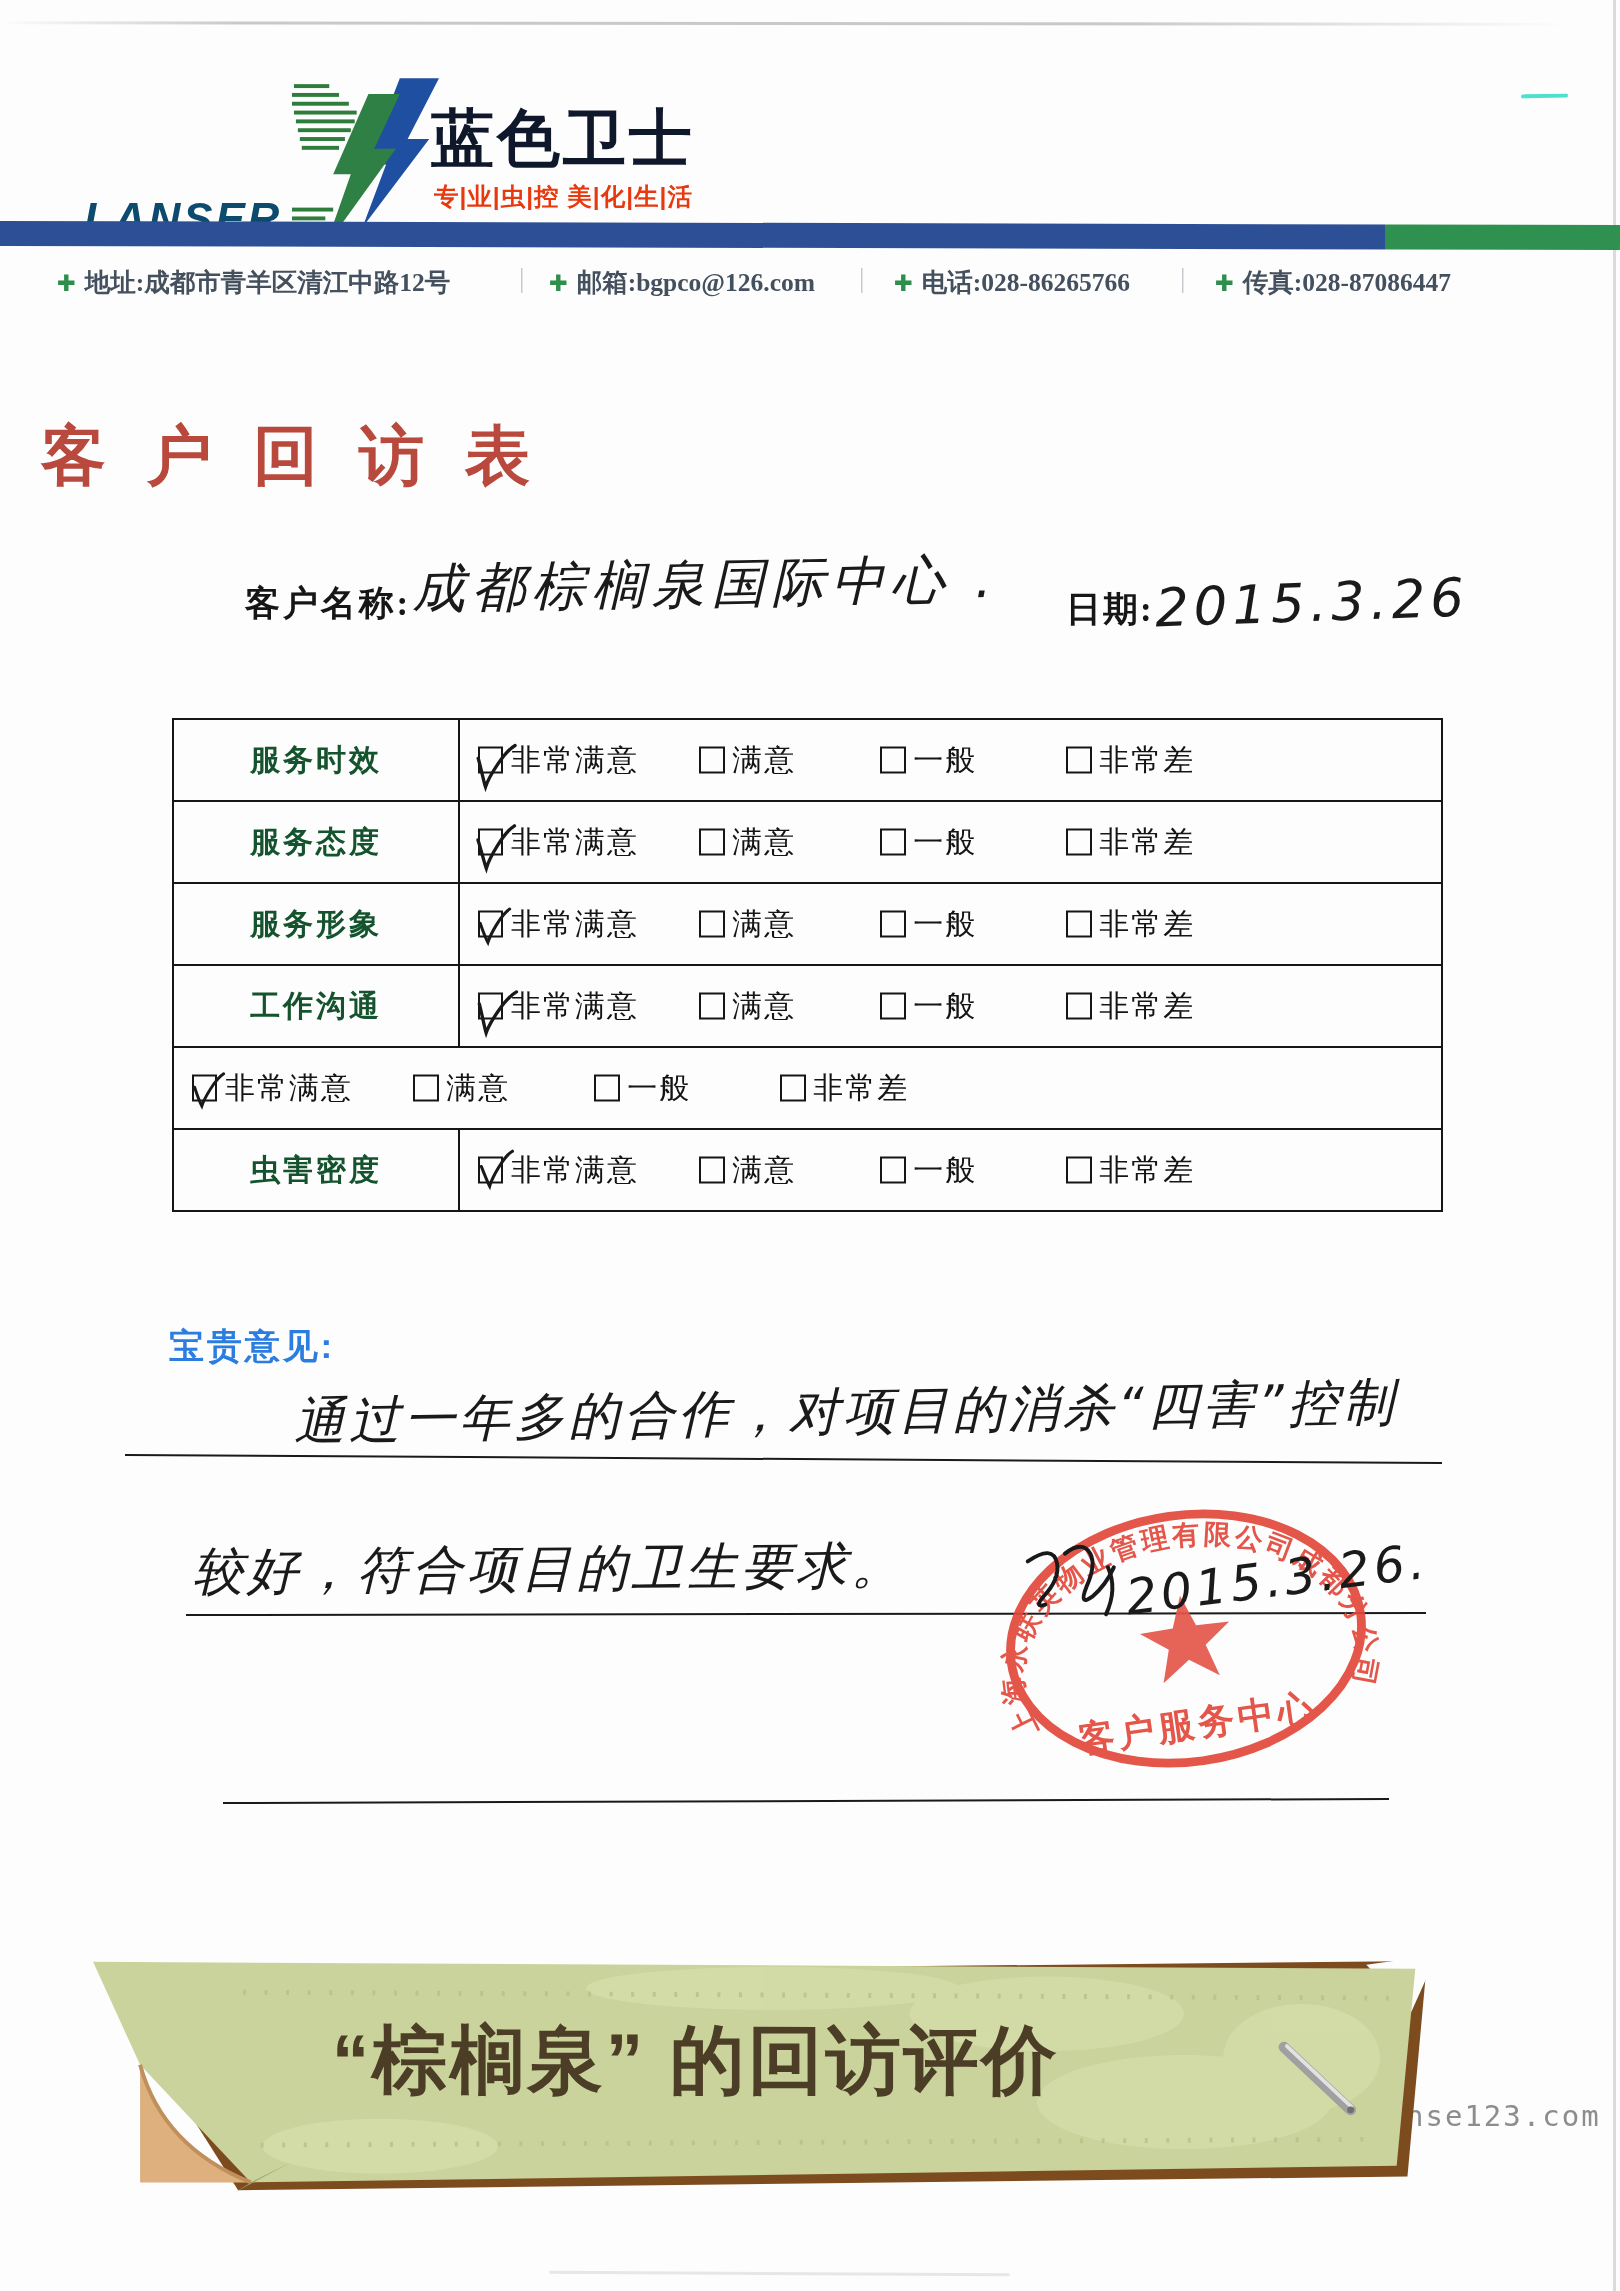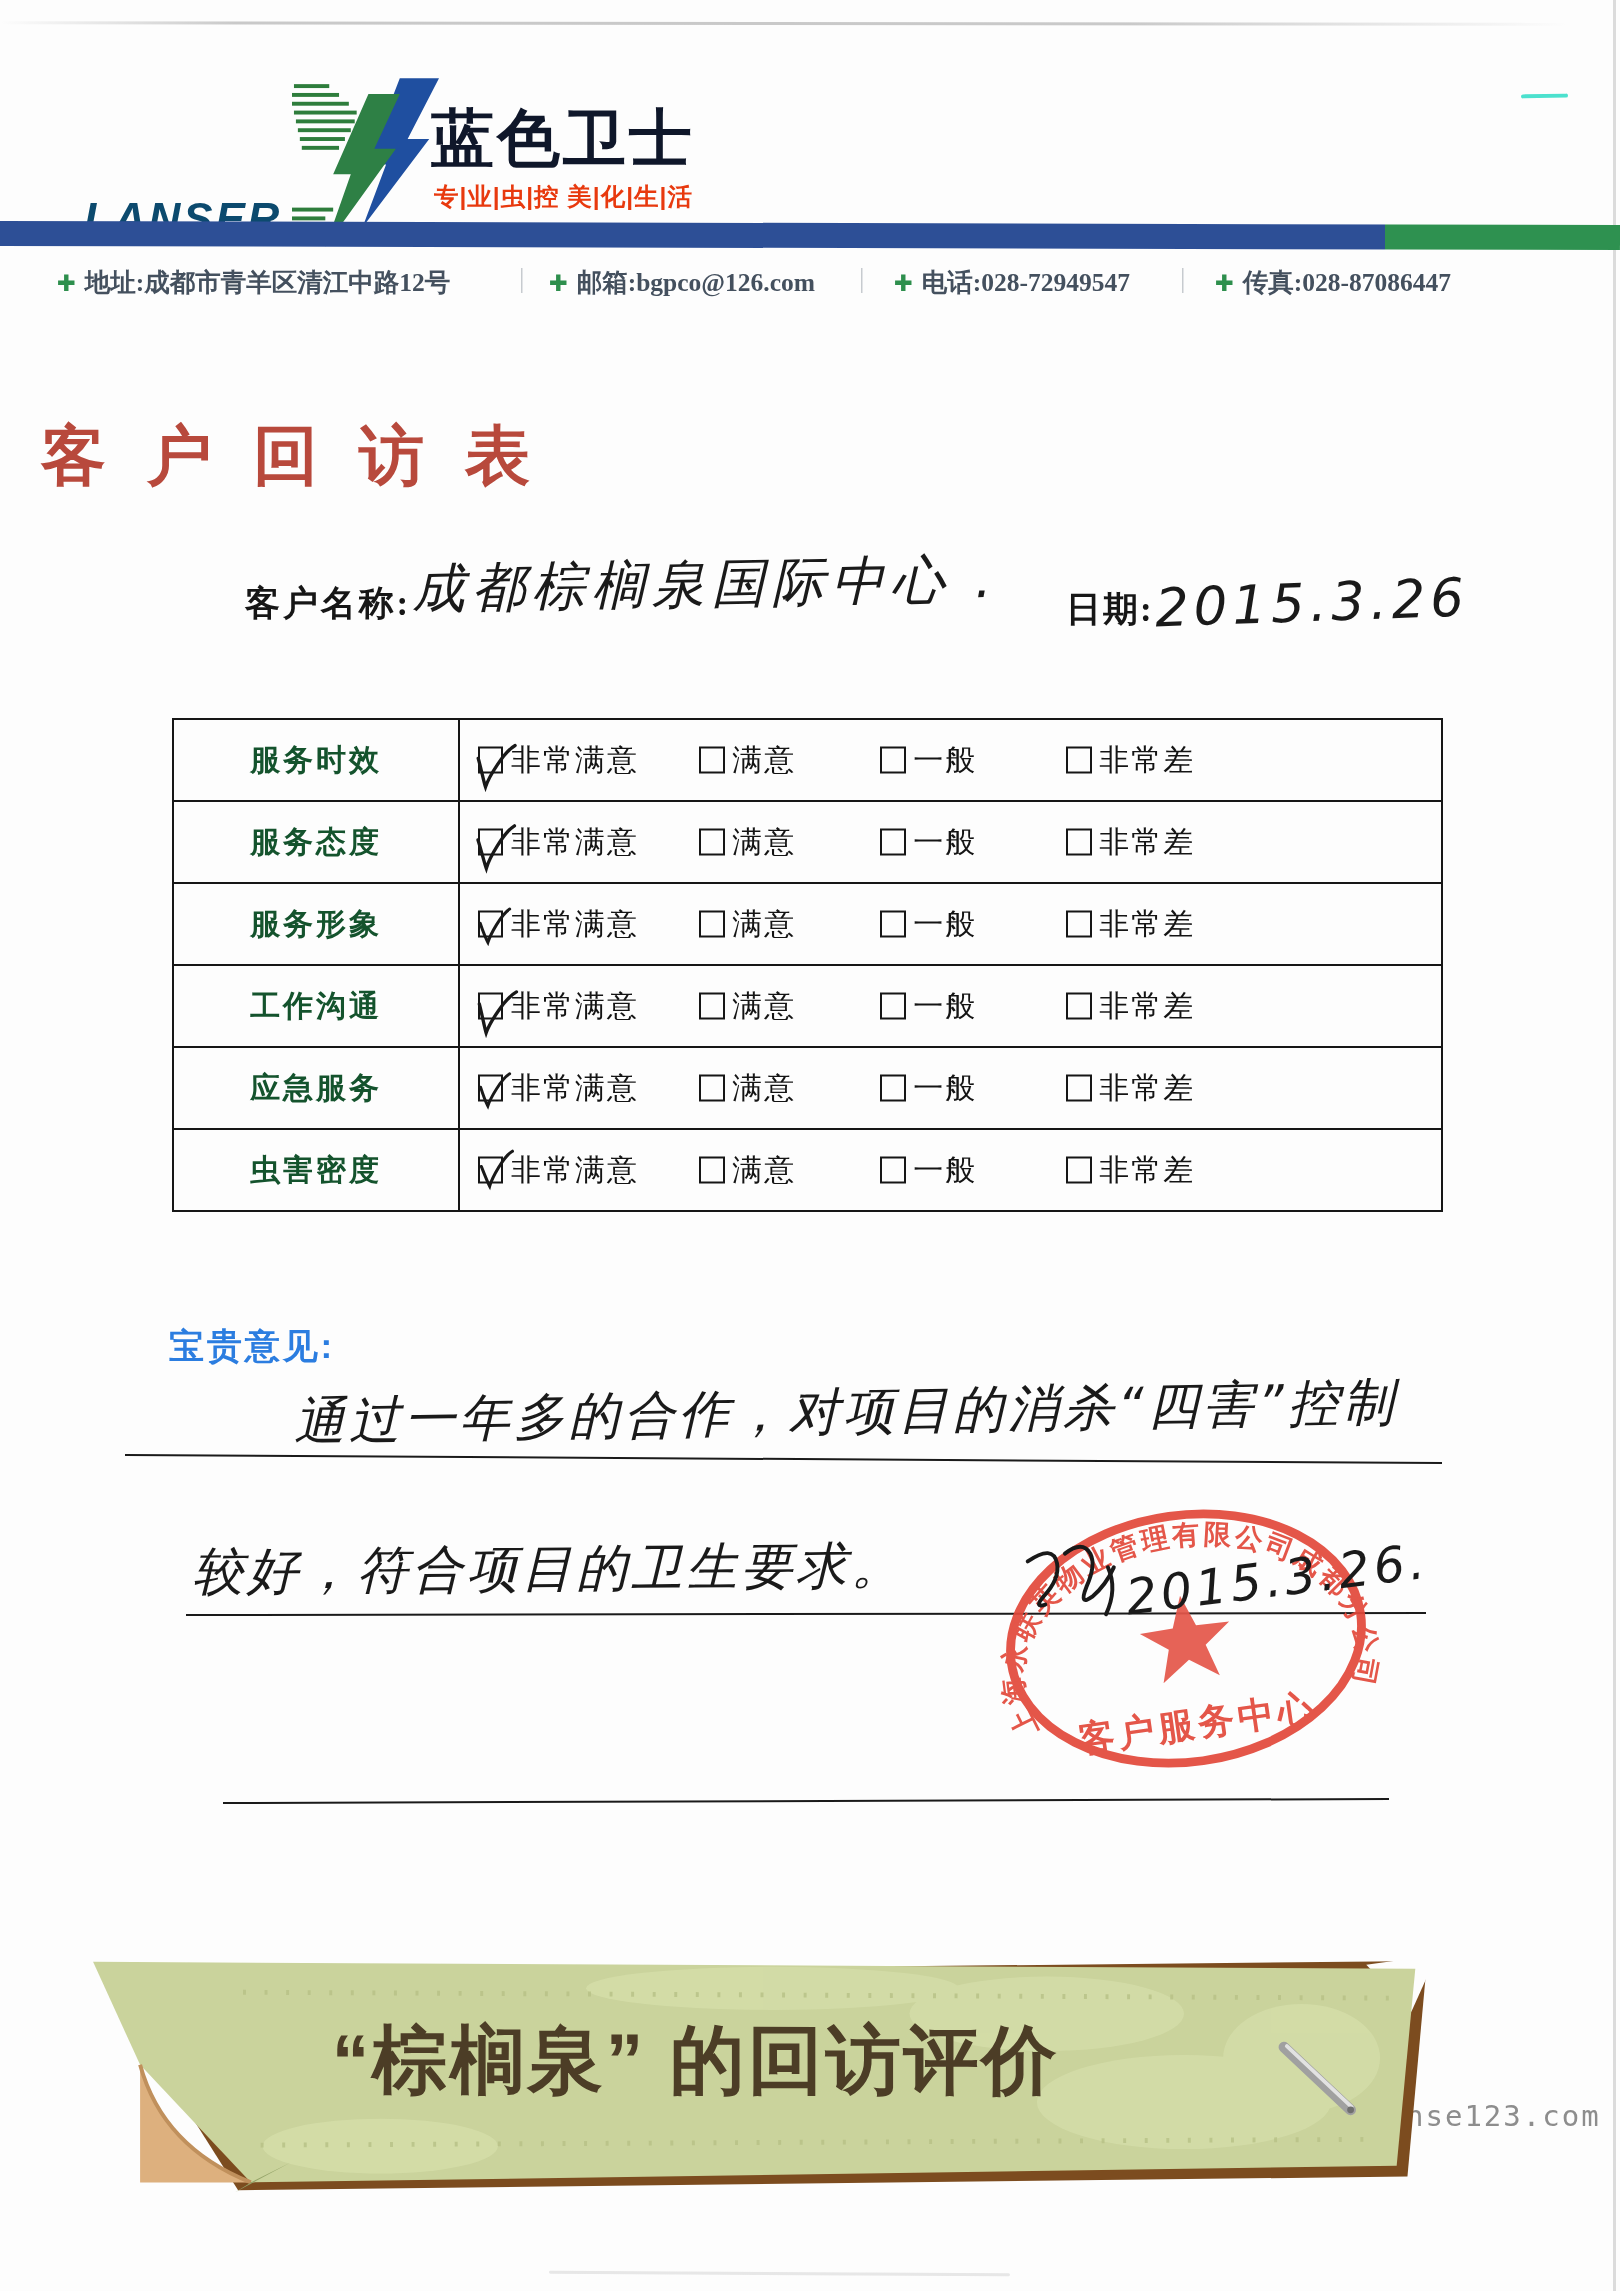--- a/index.html
+++ b/index.html
@@ -121,21 +121,21 @@
 
   <div class="company-cn">蓝色卫士</div>
   <div class="slogan">专|业|虫|控  美|化|生|活</div>
   <div class="bar"></div>
 
   <div class="contacts">
     <span class="contact" style="left:57px"><span class="plus">✚</span><span>地址:成都市青羊区清江中路12号</span></span>
     <span class="c-sep" style="left:519px">|</span>
     <span class="contact" style="left:549px"><span class="plus">✚</span><span>邮箱:bgpco@126.com</span></span>
     <span class="c-sep" style="left:859px">|</span>
-    <span class="contact" style="left:894px"><span class="plus">✚</span><span>电话:028-72949547</span></span>
+    <span class="contact" style="left:894px"><span class="plus">✚</span><span>电话:028-86265766</span></span>
     <span class="c-sep" style="left:1180px">|</span>
     <span class="contact" style="left:1215px"><span class="plus">✚</span><span>传真:028-87086447</span></span>
   </div>
 
   <div class="title">客户回访表</div>
   <div class="cust-label">客户名称:</div>
   <div class="cust-value hw">成都棕榈泉国际中心 .</div>
   <div class="date-label">日期:</div>
   <div class="date-value hw">2015.3.26</div>
 
@@ -247,23 +247,20 @@
             <span class="opt-label">一般</span>
           </span>
         <span class="opt o4">
             <span class="cb"></span>
             <span class="opt-label">非常差</span>
           </span>
       </div>
     </div>
 
     <div class="t-row">
-      <div class="t-cell-label">
-          <span>应急服务</span>
-        </div>
       <div class="t-cell-opts">
         <span class="opt o1">
             <span class="cb">
               <svg class="tick" viewBox="0 0 46 54">
                 <path d="M7 20 C10 30, 13 38, 15 42 C18 33, 31 11, 41 5"></path>
               </svg>
             </span>
             <span class="opt-label">非常满意</span>
           </span>
         <span class="opt o2">

